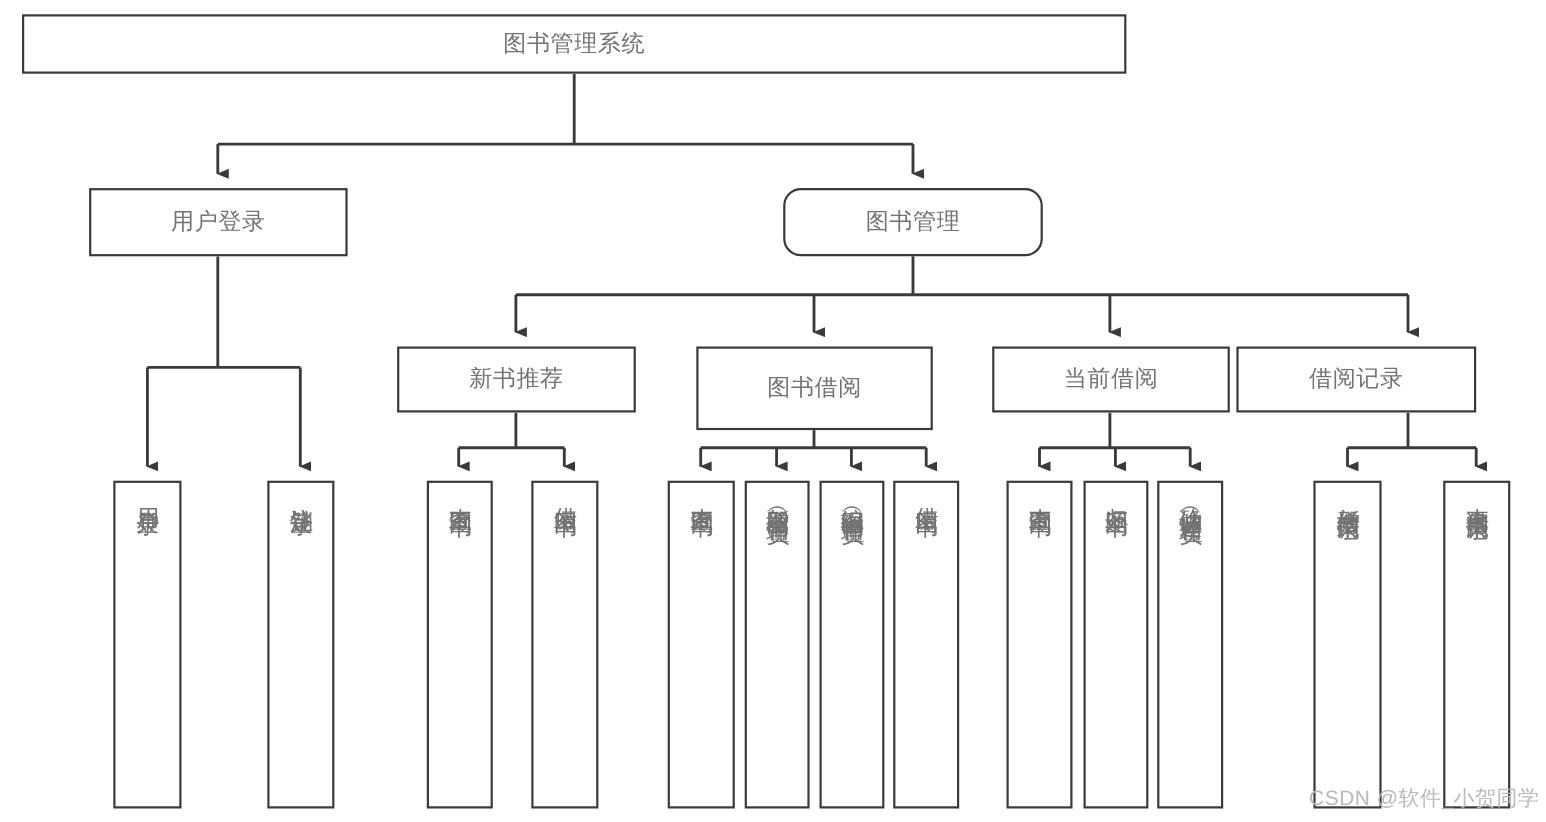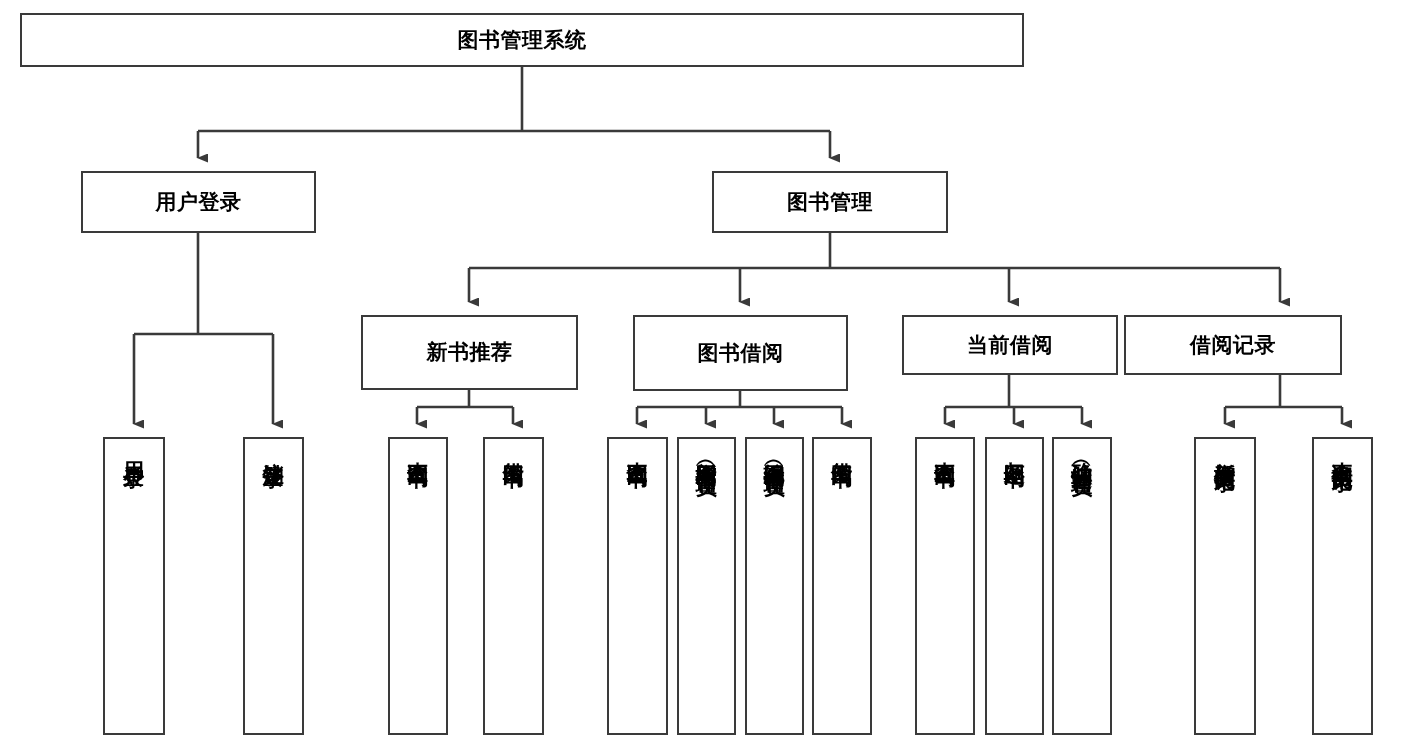--- a/index.html
+++ b/index.html
@@ -34,22 +34,21 @@
     display: flex;
     align-items: center;
     justify-content: center;
     color: #2b2b2b;
   }
   .node-label {
     font-size: 21px;
     line-height: 1.25;
     letter-spacing: 0.5px;
     white-space: nowrap;
-    color: #000000;
-    font-weight: bold;
+    color: #737373;
   }
   .node.leaf {
     align-items: flex-start;
     justify-content: center;
     padding-top: 6px;
   }
   .node.leaf .node-label {
     writing-mode: vertical-rl;
     text-orientation: upright;
     font-size: 21px;
@@ -122,25 +121,25 @@
     </g>
   </svg>
 
   <div class="node" style="left:20px; top:13px; width:1004px; height:54px;">
     <span class="node-label">图书管理系统</span>
   </div>
 
   <div class="node" style="left:81px; top:171px; width:235px; height:62px;">
     <span class="node-label">用户登录</span>
   </div>
-  <div class="node" style="left:712px; top:171px; width:236px; height:62px;">
+  <div class="node" style="left:712px; top:171px; width:236px; height:62px;border-radius:16px;">
     <span class="node-label">图书管理</span>
   </div>
 
-  <div class="node" style="left:361px; top:315px; width:217px; height:75px;">
+  <div class="node" style="left:361px; top:315px; width:217px; height:60px;">
     <span class="node-label">新书推荐</span>
   </div>
   <div class="node" style="left:633px; top:315px; width:215px; height:76px;">
     <span class="node-label">图书借阅</span>
   </div>
   <div class="node" style="left:902px; top:315px; width:216px; height:60px;">
     <span class="node-label">当前借阅</span>
   </div>
   <div class="node" style="left:1124px; top:315px; width:218px; height:60px;">
     <span class="node-label">借阅记录</span>
@@ -183,14 +182,15 @@
     <span class="node-label">确认归还（管理员）</span>
   </div>
 
   <div class="node leaf" style="left:1194px; top:437px; width:62px; height:298px;">
     <span class="node-label">新增借阅记录</span>
   </div>
   <div class="node leaf" style="left:1312px; top:437px; width:61px; height:298px;">
     <span class="node-label">查询借阅记录</span>
   </div>
 
+  <div class="watermark">CSDN @软件_小贺同学</div>
 
 </div>
 
 </body></html>

